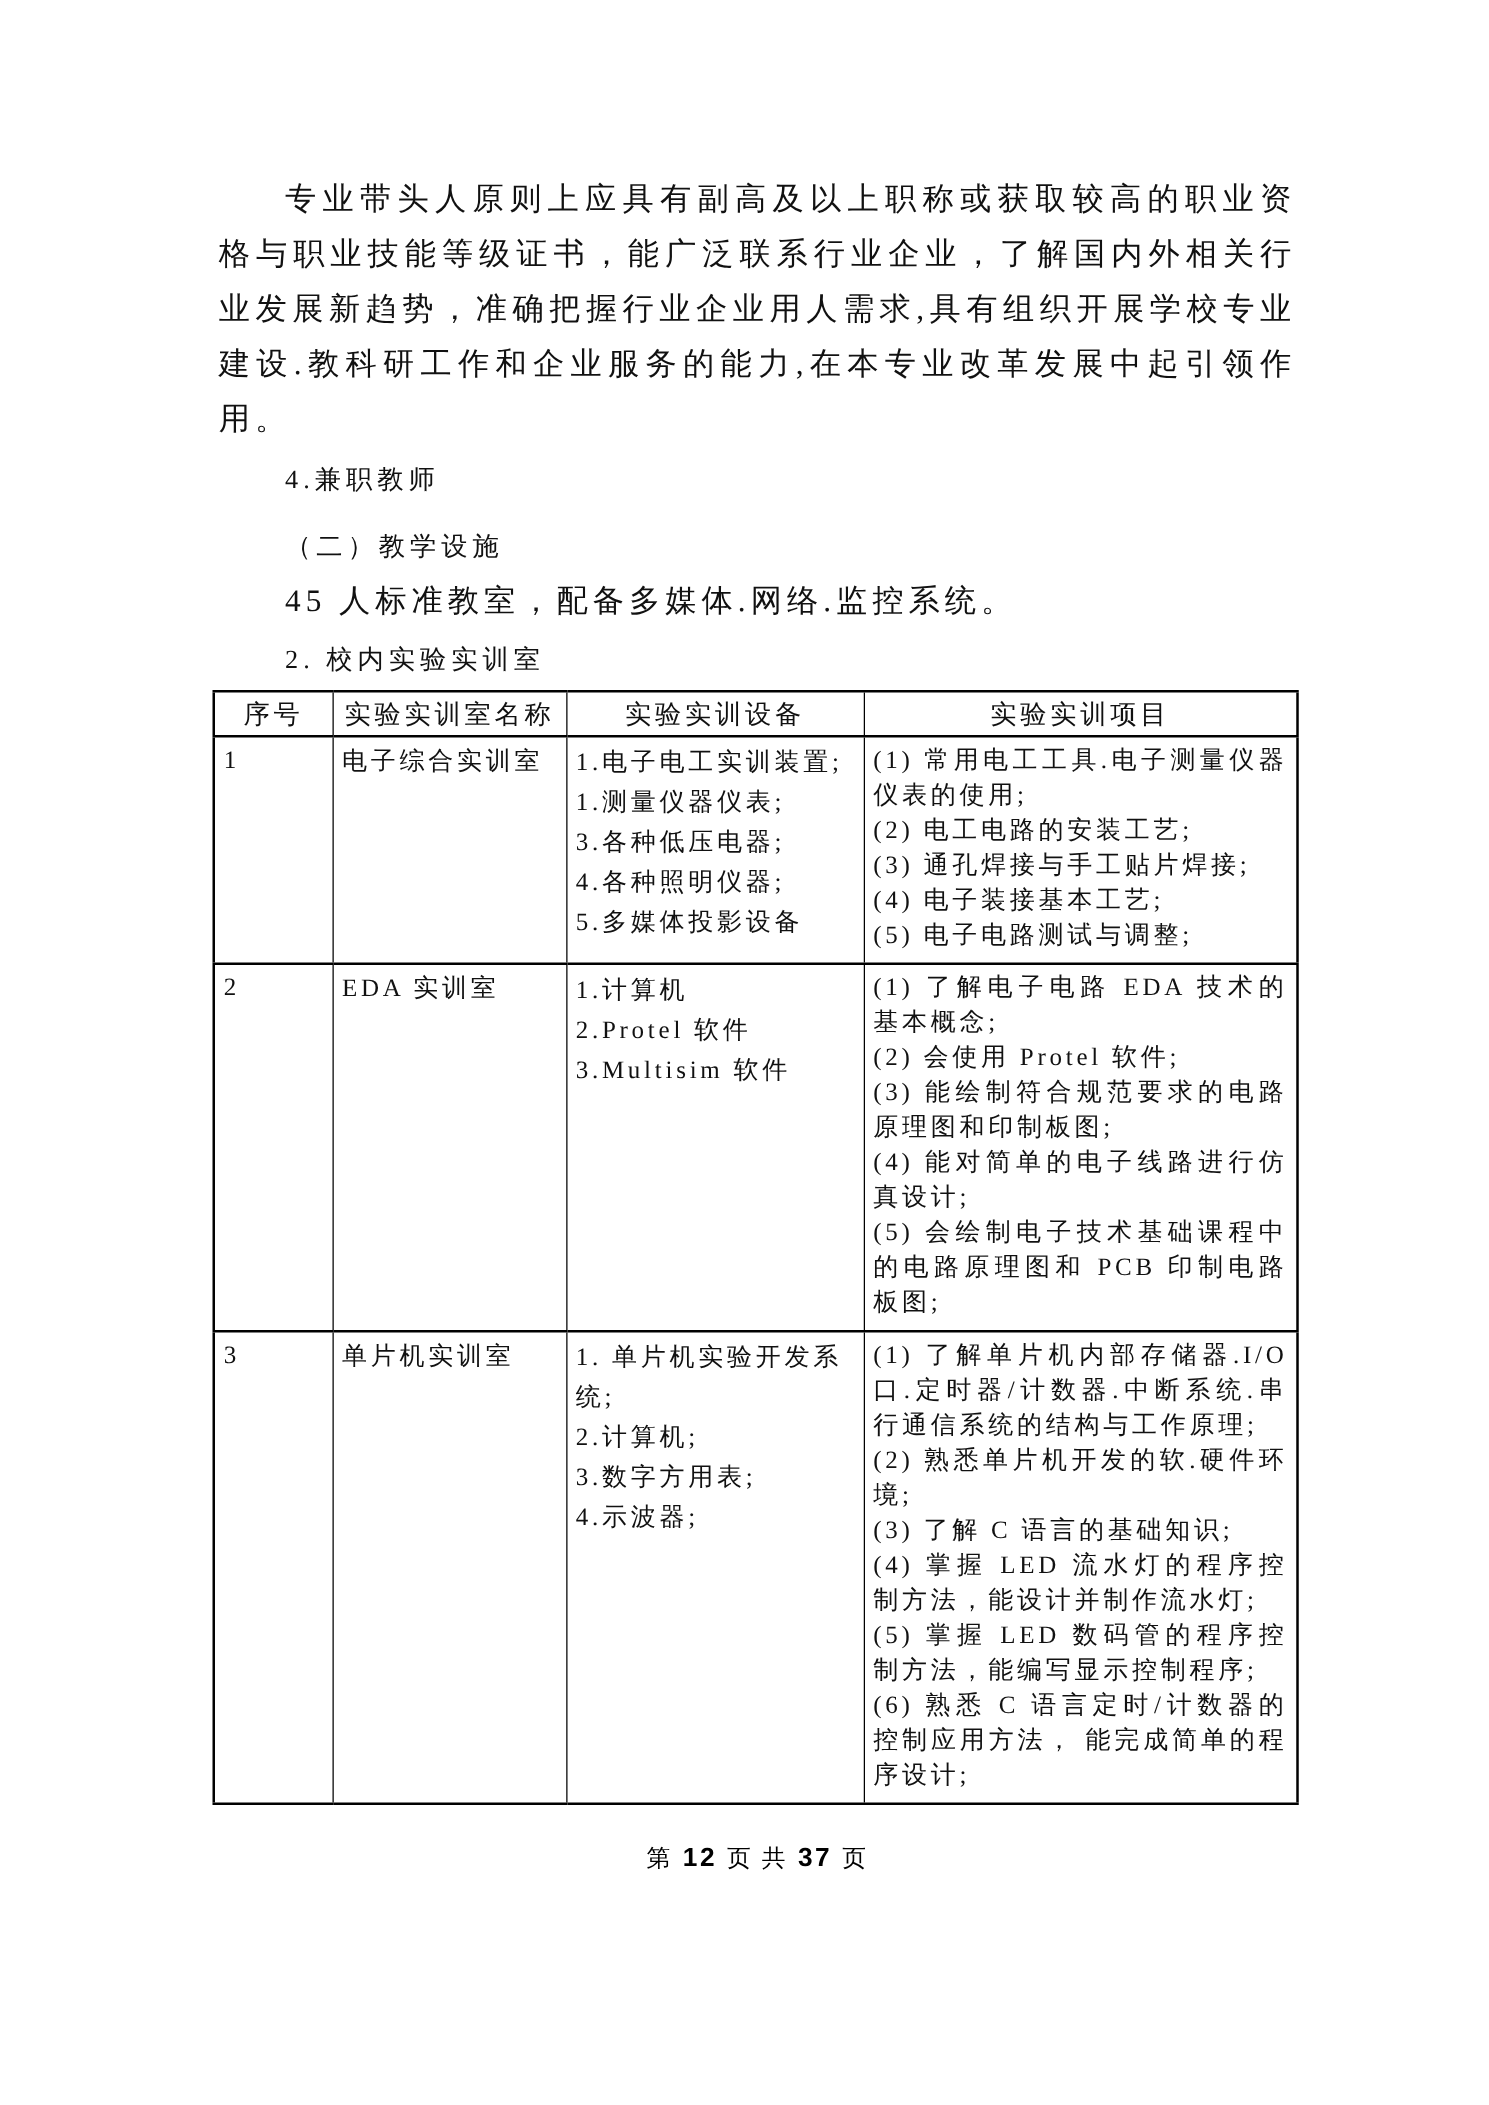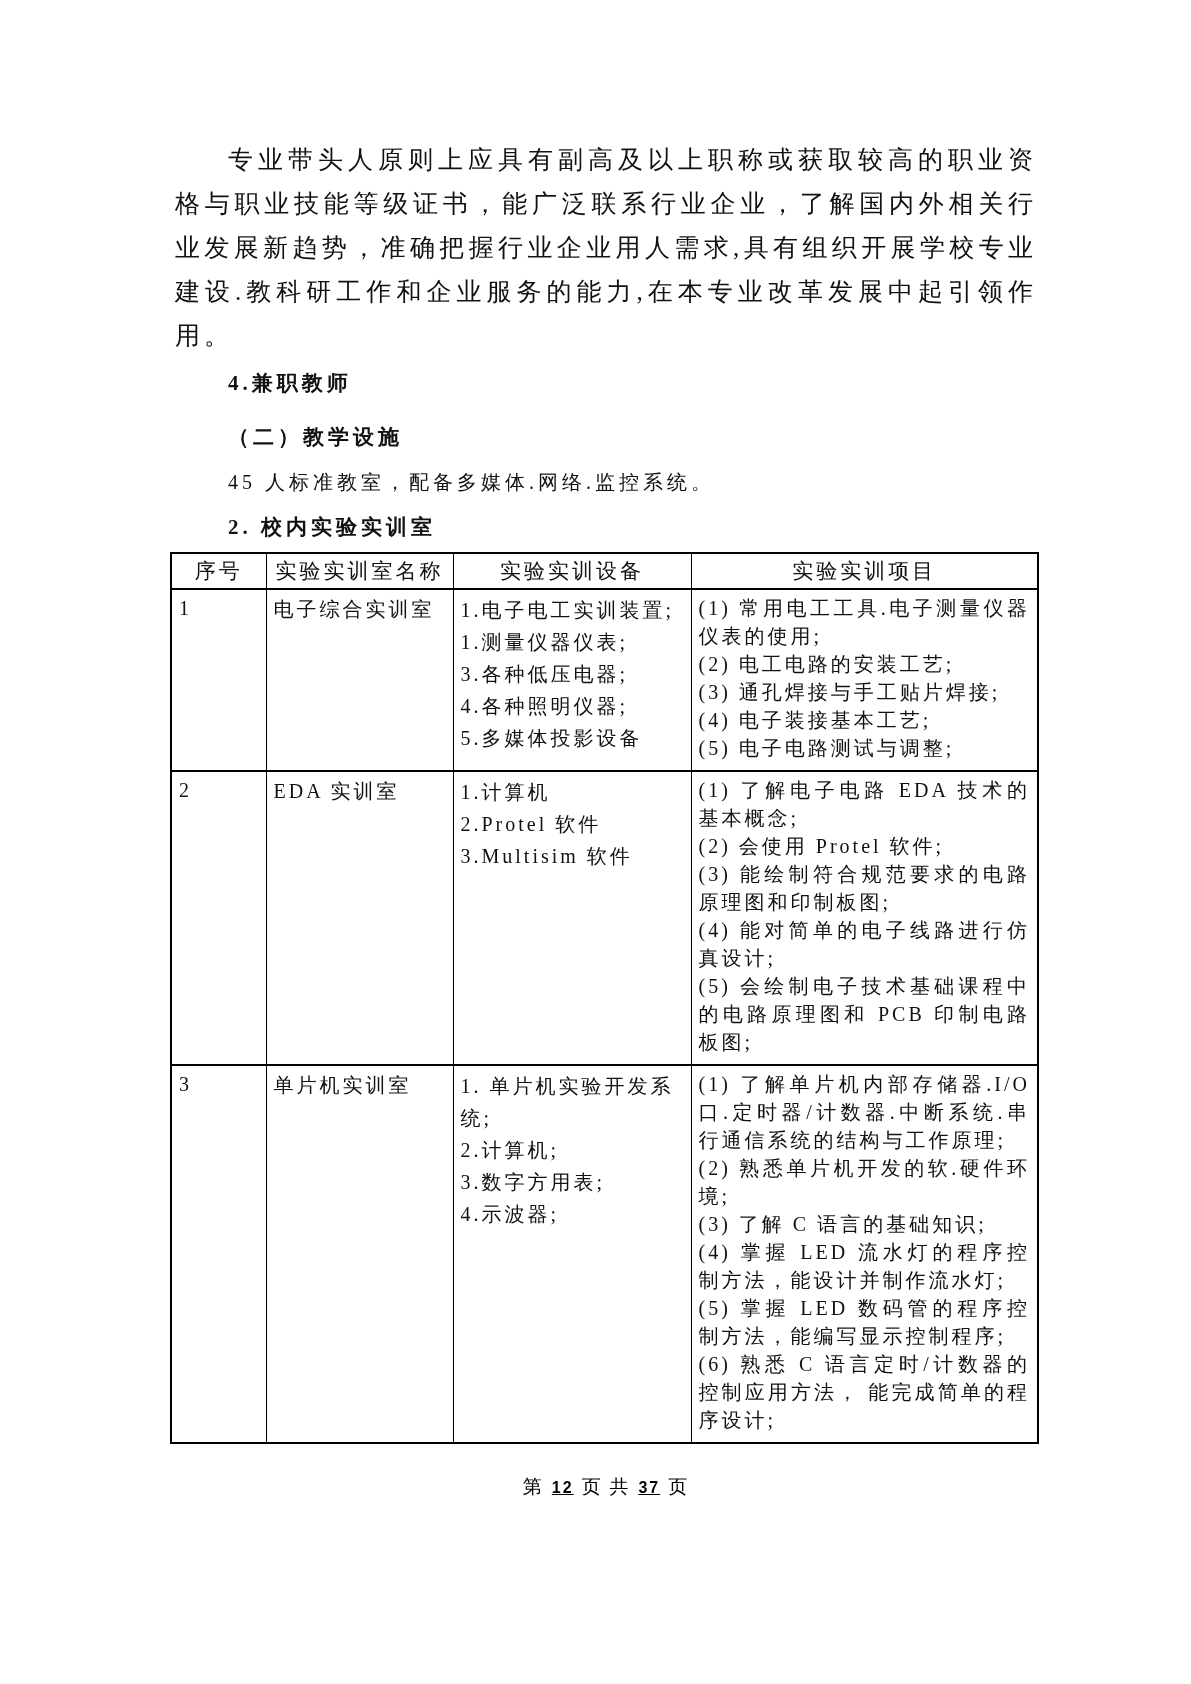--- a/index.html
+++ b/index.html
@@ -26,29 +26,29 @@
     letter-spacing: 4px;
     line-height: 44px;
     text-align: justify;
     text-indent: 53px;
   }
   .heading {
     width: 862px;
     margin: 10px 0 10px 0;
     padding-left: 53px;
     font-size: 21px;
-    font-weight: bold;
+    font-weight: normal;
     letter-spacing: 4px;
     line-height: 30px;
   }
   .heading.sec { margin-top: 24px; }
   .classroom-line {
     width: 862px;
     margin: 0;
-    font-size: 20px;
+    font-size: 25px;
     letter-spacing: 4px;
     line-height: 40px;
     text-indent: 53px;
   }
   table.lab-table {
     margin-left: -5px;
     width: 867px;
     border-collapse: collapse;
     border: 2px solid #000;
     table-layout: fixed;
@@ -80,23 +80,22 @@
   .td-proj  .line { line-height: 28px; text-align: justify; }
   .footer {
     margin-top: 30px;
     text-align: center;
     font-size: 19px;
     letter-spacing: 2px;
     color: #000;
   }
   .footer .num {
     font-family: "Liberation Sans", "DejaVu Sans", sans-serif;
-    font-size: 16px;
+    font-size: 21px;
     font-weight: bold;
-    text-decoration: underline;
   }
   .footer span { margin: 0 4px; }
 </style>
 </head>
 <body>
 
 <div class="page">
 
   <p class="para">专业带头人原则上应具有副高及以上职称或获取较高的职业资格与职业技能等级证书，能广泛联系行业企业，了解国内外相关行业发展新趋势，准确把握行业企业用人需求,具有组织开展学校专业建设.教科研工作和企业服务的能力,在本专业改革发展中起引领作用。</p>
 

